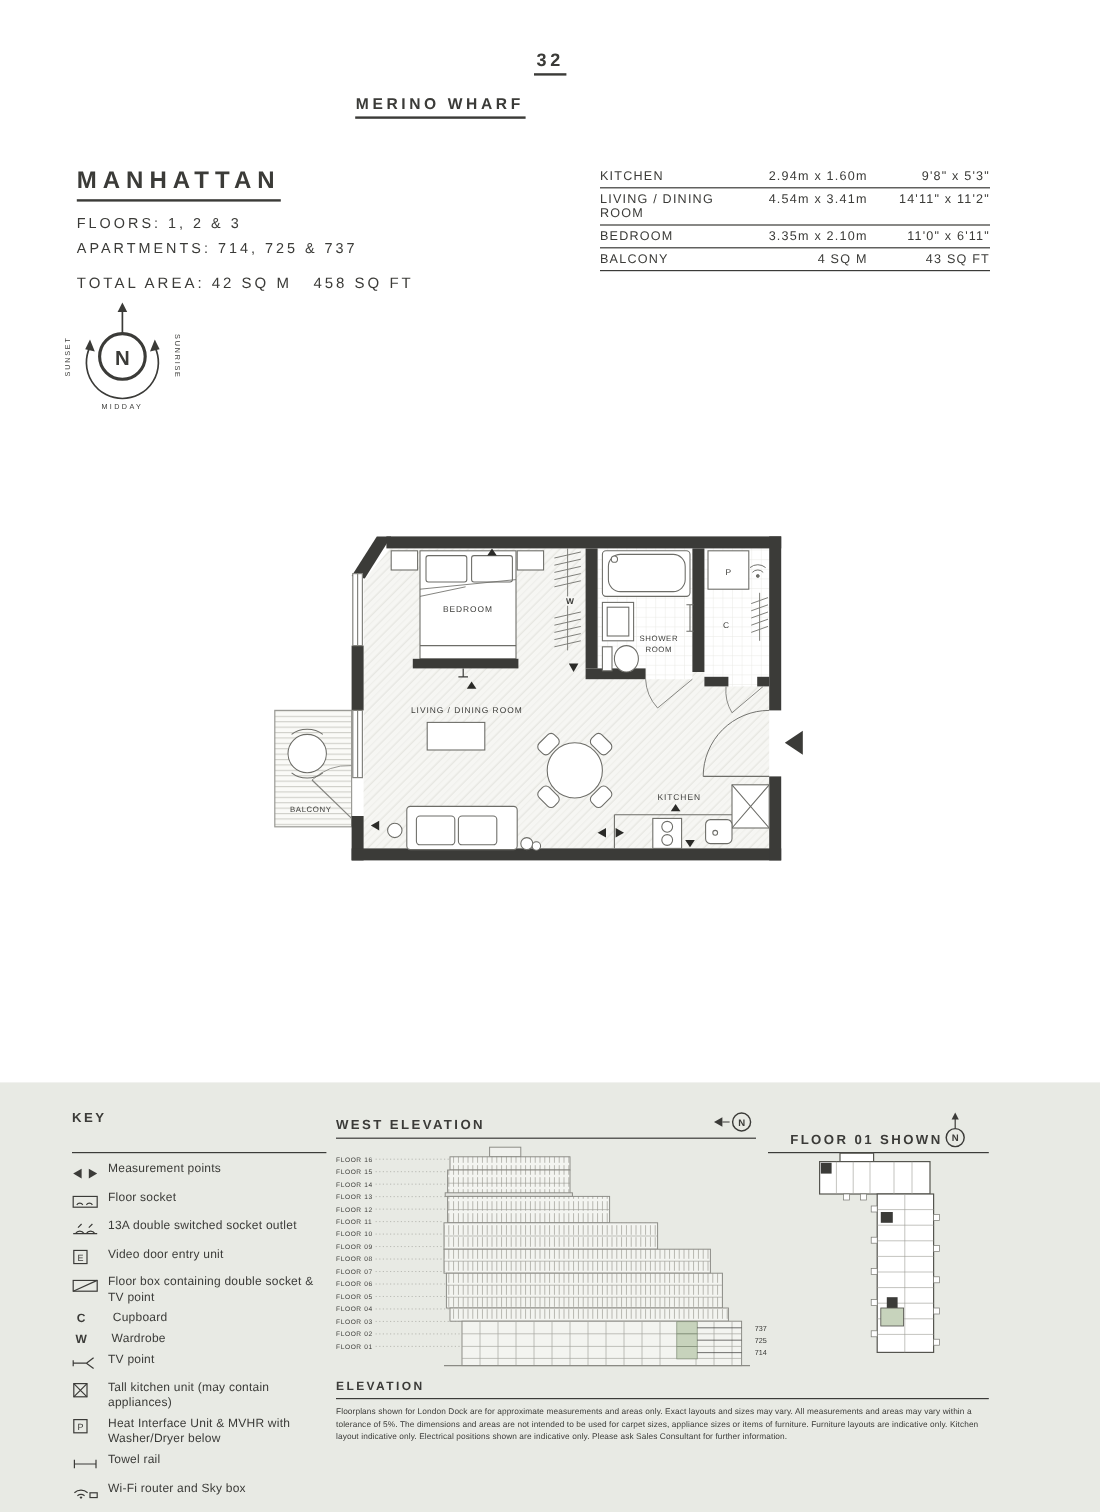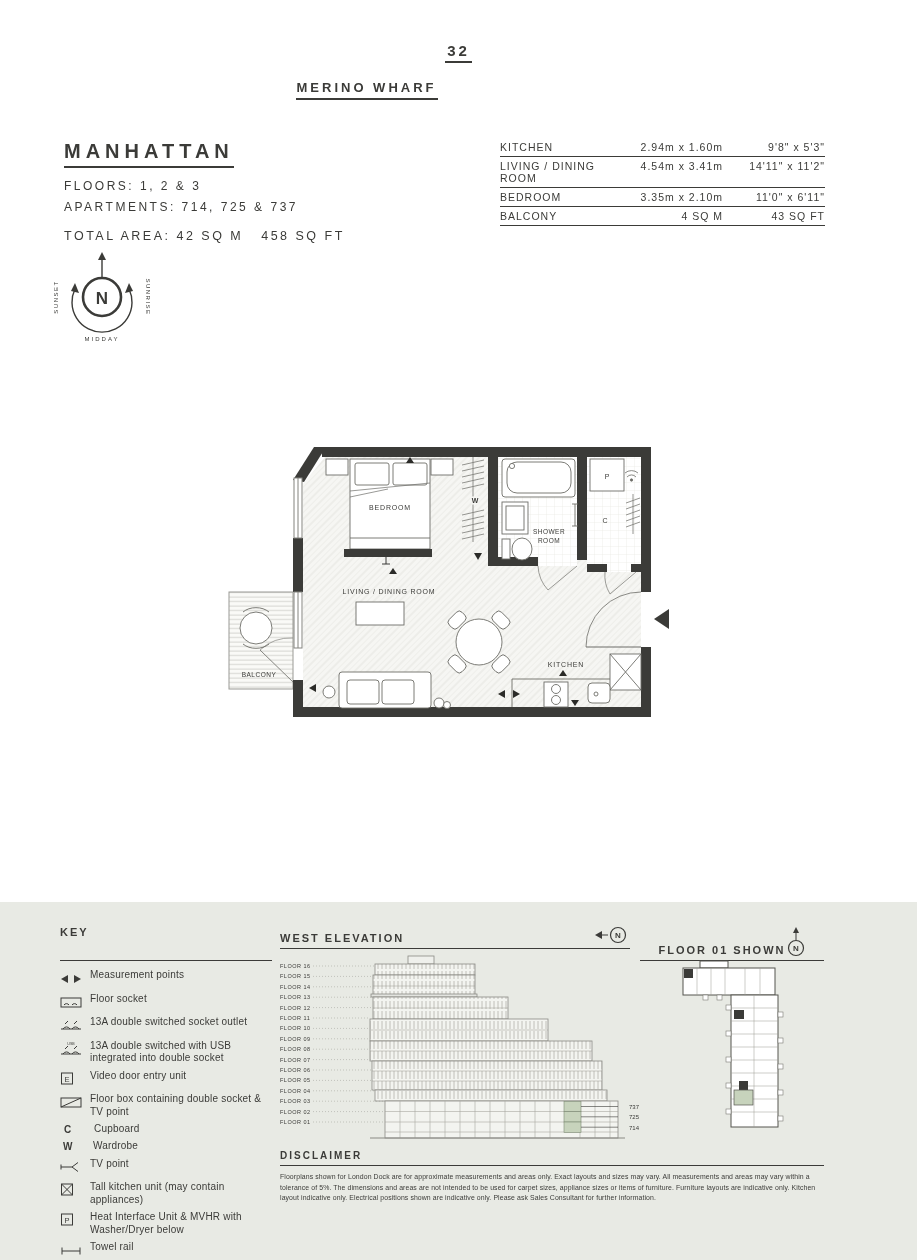--- a/index.html
+++ b/index.html
@@ -276,29 +276,20 @@
     <div class="kitem">
       <span class="kicon">
         <svg width="22" height="11" viewBox="0 0 22 11">
             <path d="M1,9 H21 M3,9 a4,4 0 0 1 7,0 M12,9 a4,4 0 0 1 7,0 M5,4 l3,-3 M14,4 l3,-3" fill="none" stroke="#3b3b38"></path>
           </svg>
       </span>
       <span class="klabel">13A double switched socket outlet</span>
     </div>
     <div class="kitem">
       <span class="kicon">
-        <svg width="22" height="15" viewBox="0 0 22 15">
-            <text x="11" y="4" font-size="3.6" text-anchor="middle">USB</text>
-            <path d="M1,13 H21 M3,13 a4,4 0 0 1 7,0 M12,13 a4,4 0 0 1 7,0 M5,8 l3,-3 M14,8 l3,-3" fill="none" stroke="#3b3b38"></path>
-          </svg>
-      </span>
-      <span class="klabel">13A double switched with USB integrated into double socket</span>
-    </div>
-    <div class="kitem">
-      <span class="kicon">
         <svg width="14" height="13" viewBox="0 0 14 13">
             <rect x="1.5" y="1" width="11" height="11" fill="none" stroke="#3b3b38"></rect>
             <text x="7" y="9.6" font-size="7.5" text-anchor="middle">E</text>
           </svg>
       </span>
       <span class="klabel">Video door entry unit</span>
     </div>
     <div class="kitem">
       <span class="kicon">
         <svg width="22" height="11" viewBox="0 0 22 11">
@@ -500,15 +491,15 @@
   </g>
   <g fill="#3b3b38">
     <rect x="29" y="14" width="9" height="9"></rect>
     <rect x="79" y="55" width="10" height="9"></rect>
     <rect x="84" y="126" width="9" height="9"></rect>
   </g>
   <rect x="79" y="135" width="19" height="15" fill="#c7d3bc" stroke="#55554f" stroke-width="0.7"></rect>
 </svg>
 
 <div class="abs disc">
-  <div class="sec-title" style="font-size:10px">DISCLAIMER</div>
+  <div class="sec-title" style="font-size:10px">ELEVATION</div>
   <p>Floorplans shown for London Dock are for approximate measurements and areas only. Exact layouts and sizes may vary. All measurements and areas may vary within a tolerance of 5%. The dimensions and areas are not intended to be used for carpet sizes, appliance sizes or items of furniture. Furniture layouts are indicative only. Kitchen layout indicative only. Electrical positions shown are indicative only. Please ask Sales Consultant for further information.</p>
 </div>
 
 </body></html>

